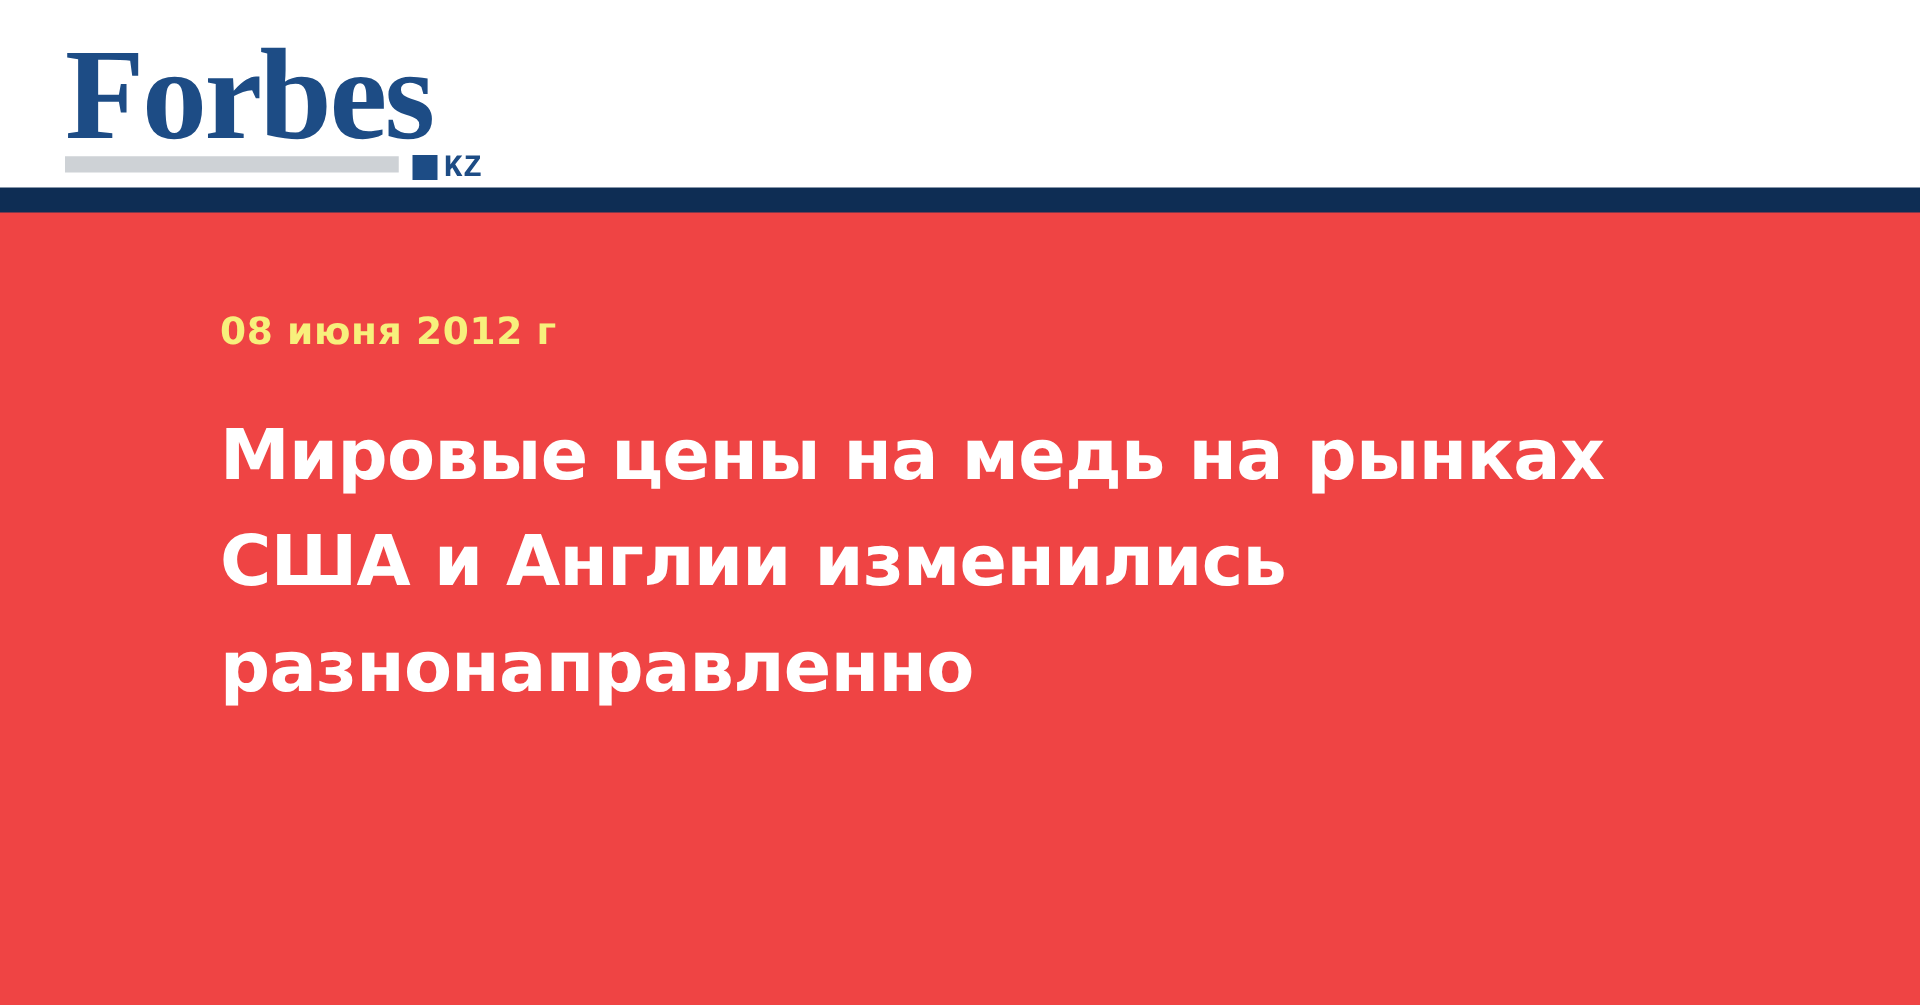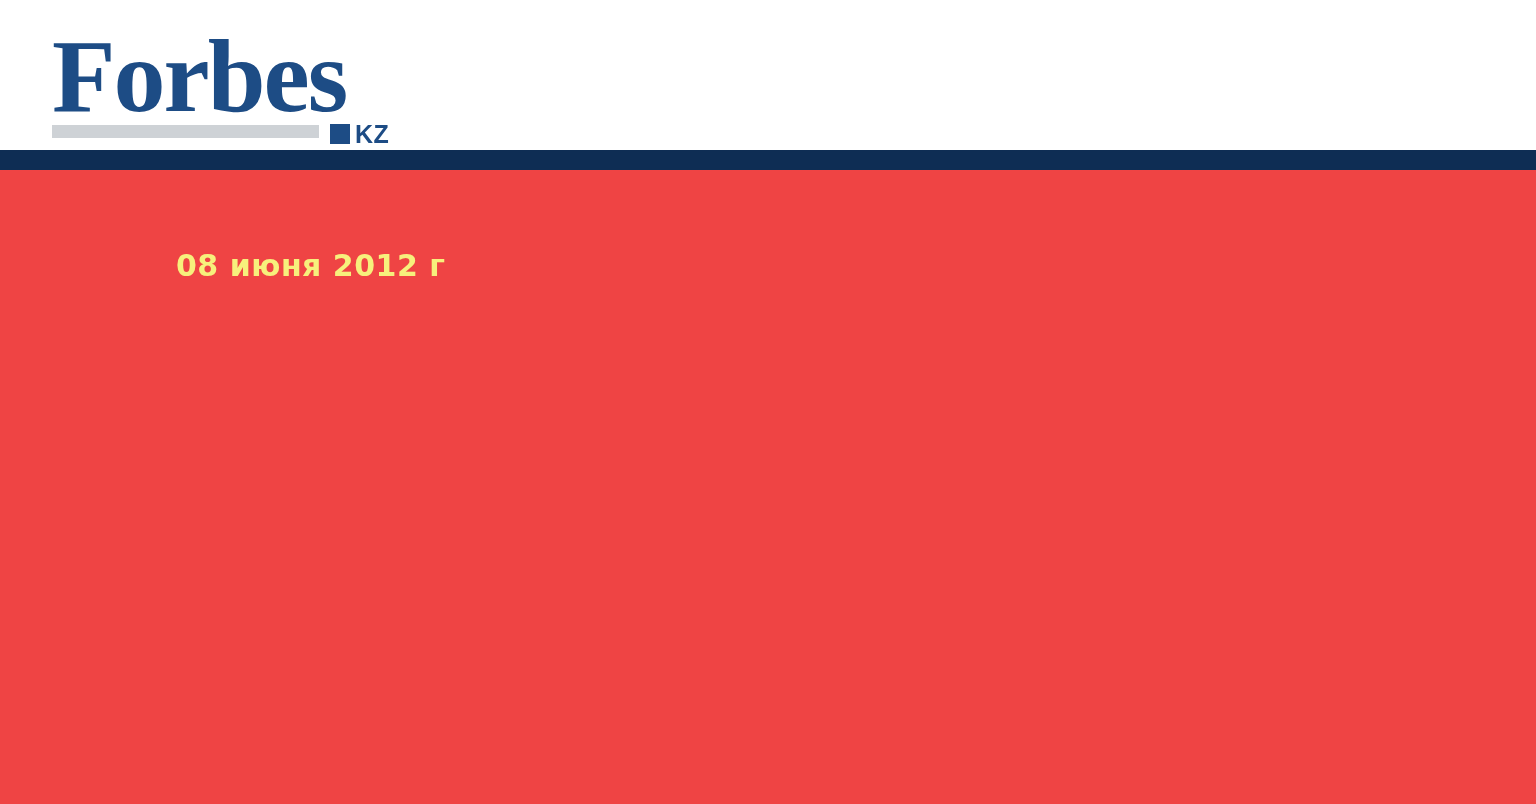--- a/index.html
+++ b/index.html
@@ -71,21 +71,21 @@
     top: 100px;
     width: 20px;
     height: 20px;
     background: #1d4c85;
   }
 
   .logo-kz {
     position: absolute;
     left: 303px;
     top: 98px;
-    font-family: Liberation Sans, sans-serif;
+    font-family: Liberation Mono, monospace;
     font-weight: 700;
     font-size: 25px;
     line-height: 25px;
     letter-spacing: 0.5px;
     color: #1d4c85;
   }
 
   
   .hero {
     position: absolute;
@@ -136,16 +136,17 @@
       <span class="logo-wordmark">Forbes</span>
       <span class="logo-rule"></span>
       <span class="logo-square"></span>
       <span class="logo-kz">KZ</span>
     </div>
   </header>
 
   <section class="hero">
     <div class="hero-inner">
       <p class="article-date">08 июня 2012 г</p>
+      <h1 class="article-title">Мировые цены на медь на рынках США и Англии изменились разнонаправленно</h1>
     </div>
   </section>
 
 </div>
 
 </body></html>

